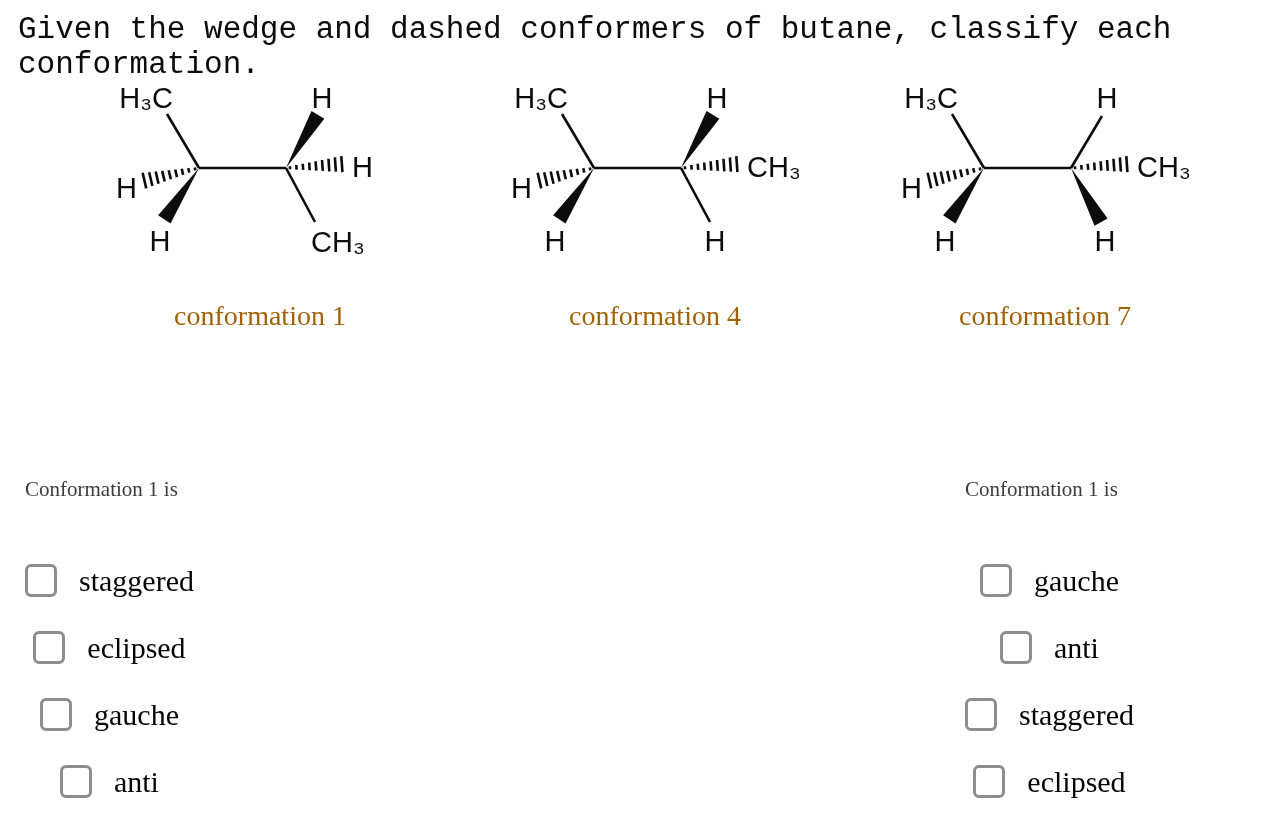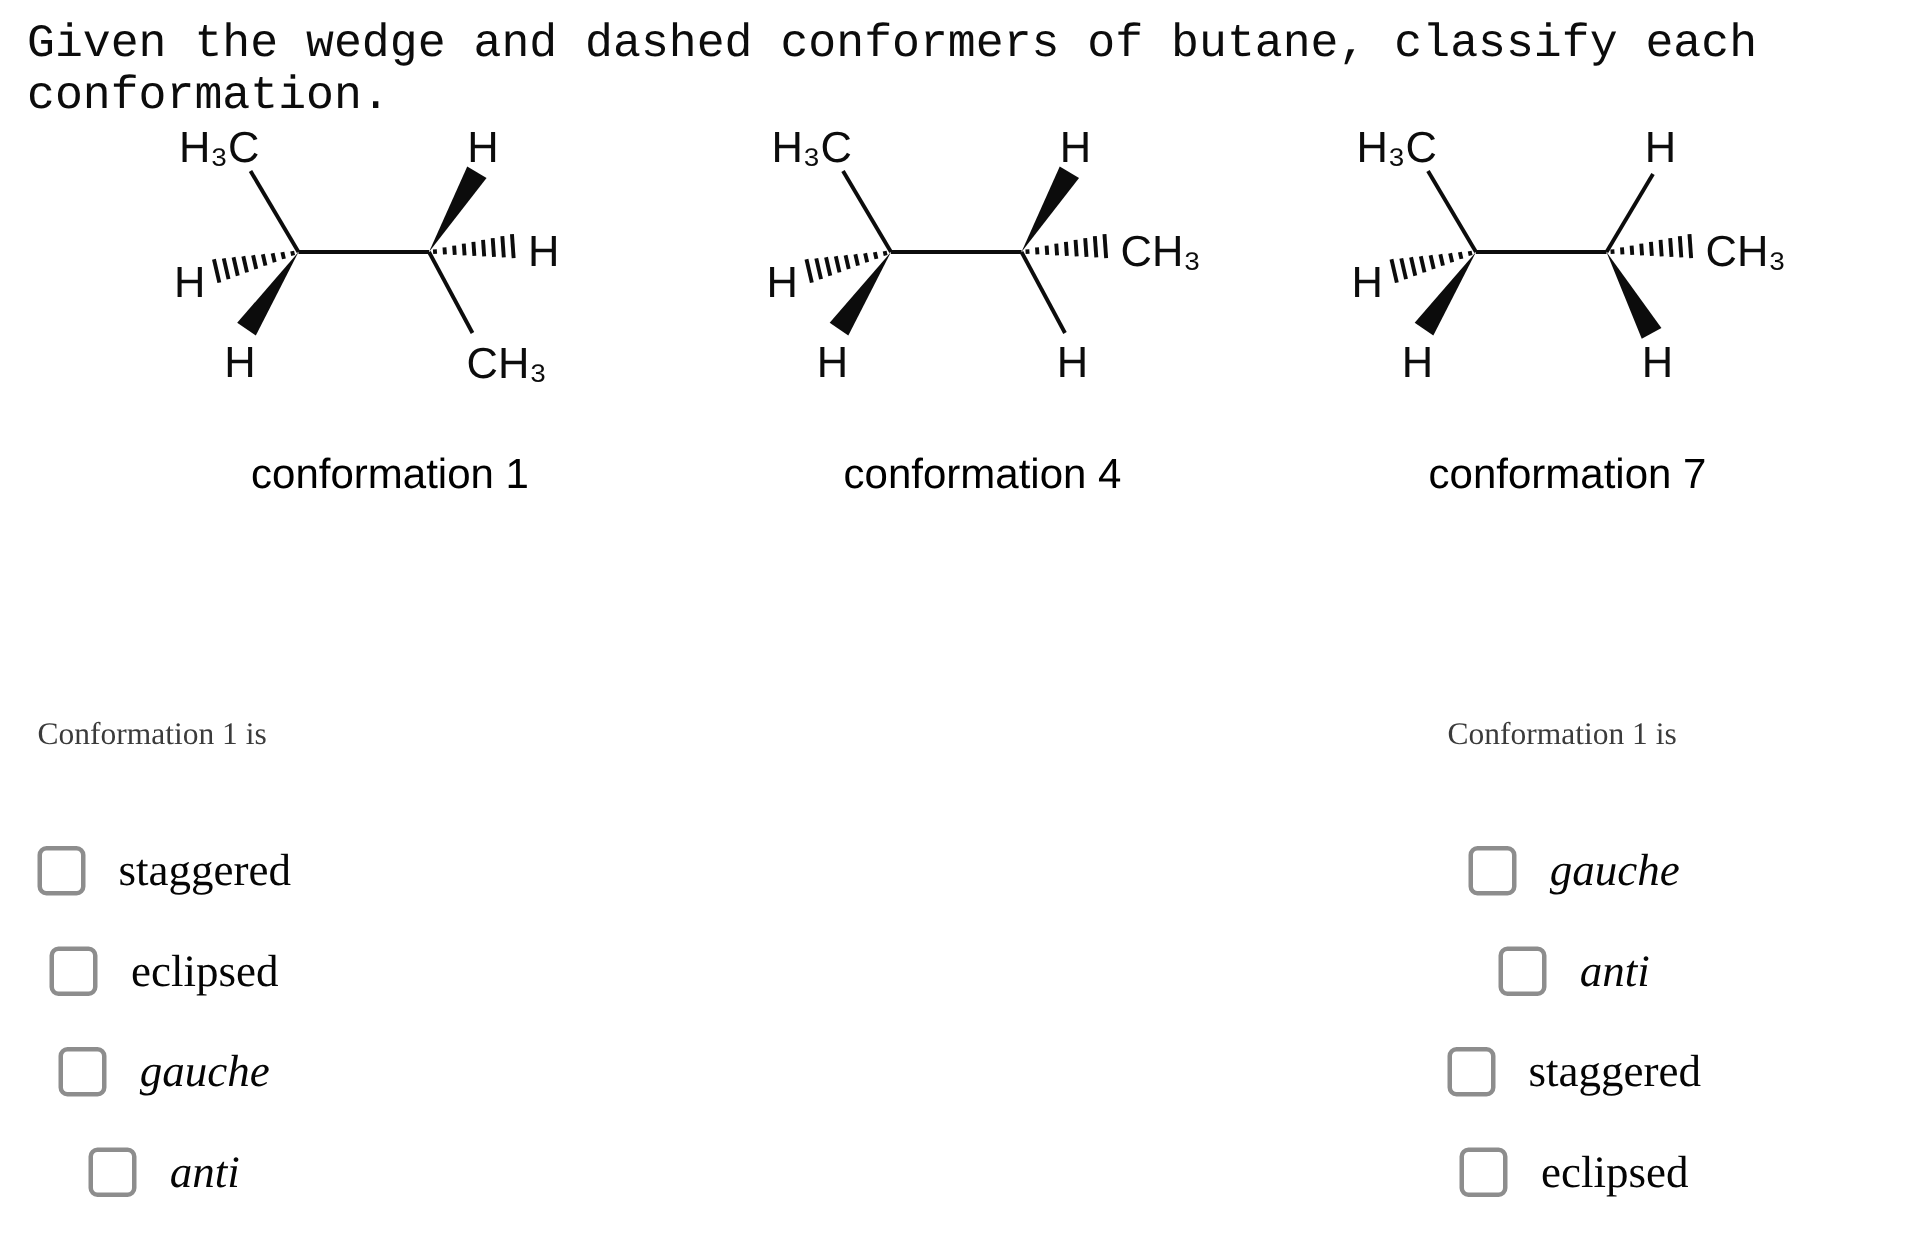--- a/index.html
+++ b/index.html
@@ -5,35 +5,35 @@
   html,body{margin:0;padding:0;background:#fff;}
   .page{position:relative;width:1270px;height:822px;background:#ffffff;overflow:hidden;
         font-family:"Liberation Serif","DejaVu Serif",serif;}
   .title{position:absolute;left:18px;top:12px;font-size:31px;color:#0c0c0c;
          font-family:Liberation Mono, monospace;}
   .fig{position:absolute;top:62px;width:322px;margin:14px;}
   .fig1{left:85px;}
   .fig2{left:480px;}
   .fig3{left:870px;}
   .fig svg{display:block;}
-  .fig figcaption{margin-top:34px;text-align:center;font-size:28px;color:#000000;
-                  font-family:Liberation Sans, sans-serif;}
+  .fig figcaption{margin-top:34px;text-align:center;font-size:28px;color:#a16207;
+                  font-family:Liberation Serif, serif;}
   .atom{font-family:"Liberation Sans","DejaVu Sans",sans-serif;font-size:29px;fill:#0c0c0c;}
   .bond{stroke:#0c0c0c;stroke-width:2.6px;}
   .prompt{position:absolute;top:470px;}
   .prompt-left{left:25px;}
   .prompt-right{left:965px;}
   .prompt-heading{font-size:21px;color:#3b3b3b;line-height:38px;
                   font-family:"Liberation Serif","DejaVu Serif",serif;}
   .options{margin-top:55px;display:flex;flex-direction:column;gap:32px;align-items:center;}
   .option-row{display:flex;align-items:center;gap:22px;cursor:pointer;height:35px;}
   .checkbox{width:32px;height:33px;box-sizing:border-box;border:3px solid #8d8d8d;
             border-radius:6px;background:#fff;flex:0 0 auto;}
   .option-label{font-size:30px;color:#050505;font-family:"Liberation Serif","DejaVu Serif",serif;}
-  .italic{font-style:italic;}
+  .italic{}
 </style>
 </head>
 <body>
 
 <div class="page">
 
   <svg width="0" height="0" style="position:absolute" aria-hidden="true">
     <defs>
       <path id="wedge" d="M0,0 L62,-7.5 L62,7.5 Z" fill="#0c0c0c"></path>
       <g id="hash" stroke="#0c0c0c" stroke-width="2.6" fill="none">

